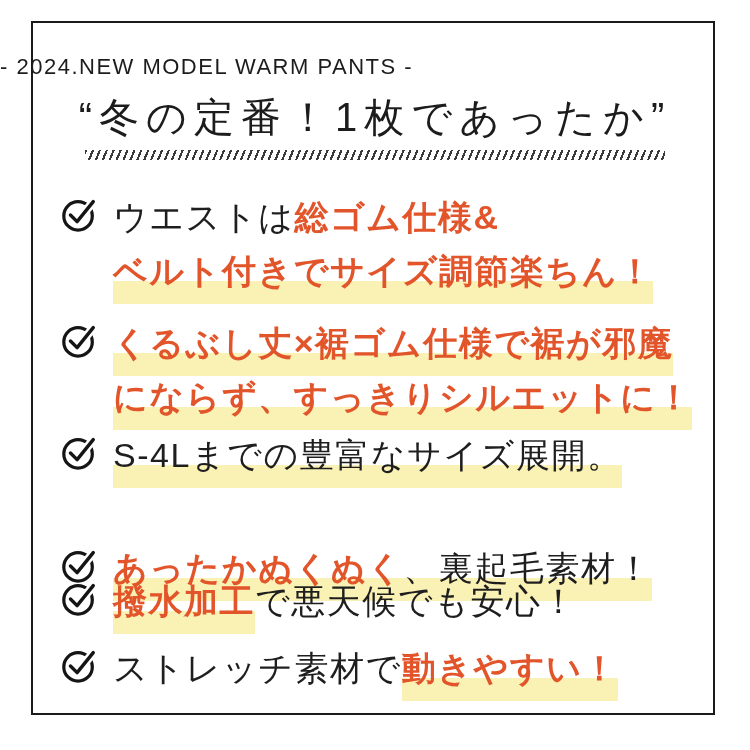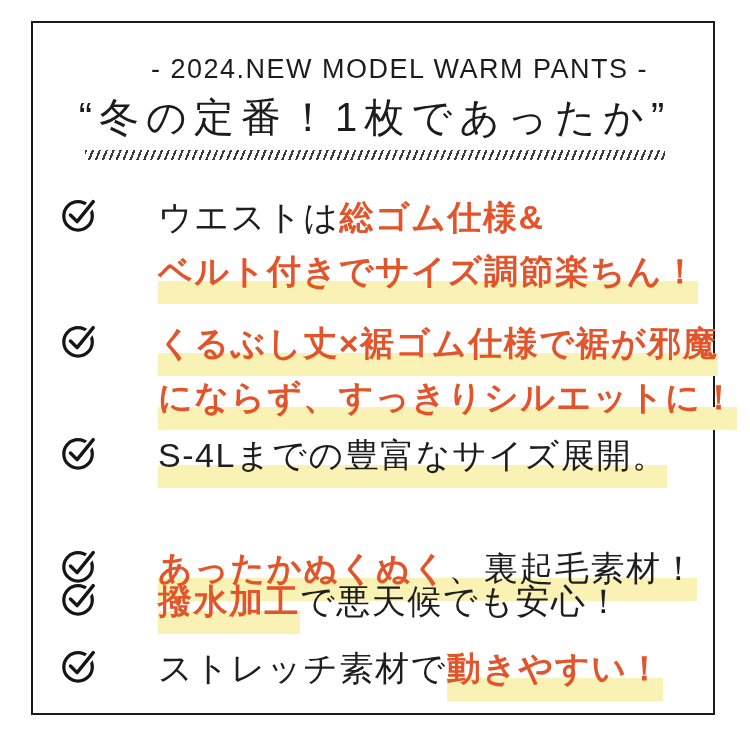--- a/index.html
+++ b/index.html
@@ -24,22 +24,22 @@
     width: 684px;
     height: 694px;
     border: 2.5px solid #1a1a1a;
     box-sizing: border-box;
   }
   .header-title {
     position: absolute;
     top: 54px;
     left: 0;
     width: 648px;
-    text-align: right;
-    font-size: 27px;
+    text-align: left;
+    font-size: 22px;
     letter-spacing: 1.5px;
     font-weight: 400;
     color: #1c1c1c;
     white-space: nowrap;
   }
   .tagline {
     position: absolute;
     top: 90px;
     left: 0;
     width: 750px;
@@ -60,21 +60,20 @@
       112deg,
       #3a3a3a 0px, #3a3a3a 2.1px,
       rgba(0,0,0,0) 2.1px, rgba(0,0,0,0) 6.4px
     );
   }
   .feature {
     position: absolute;
     left: 60px;
     display: flex;
     align-items: flex-start;
-    gap: 45px;
   }
   .check {
     flex: 0 0 38px;
     width: 38px;
     height: 38px;
     margin-top: 5px;
   }
   .ftext {
     margin-left: 15px;
     font-size: 34px;

